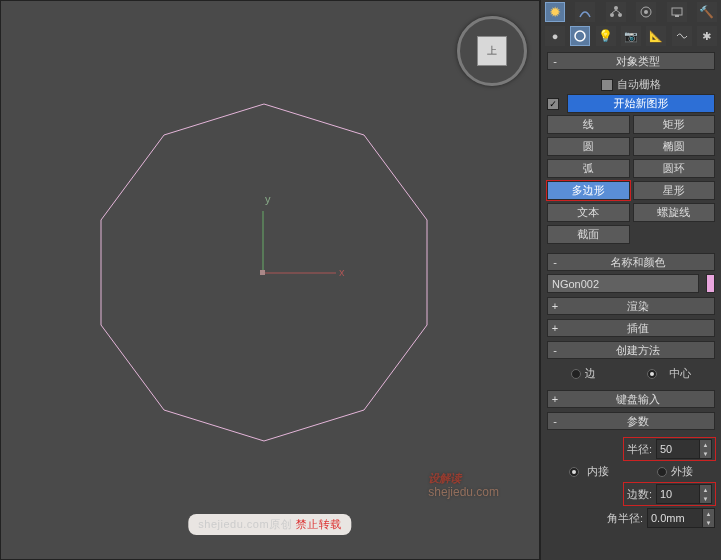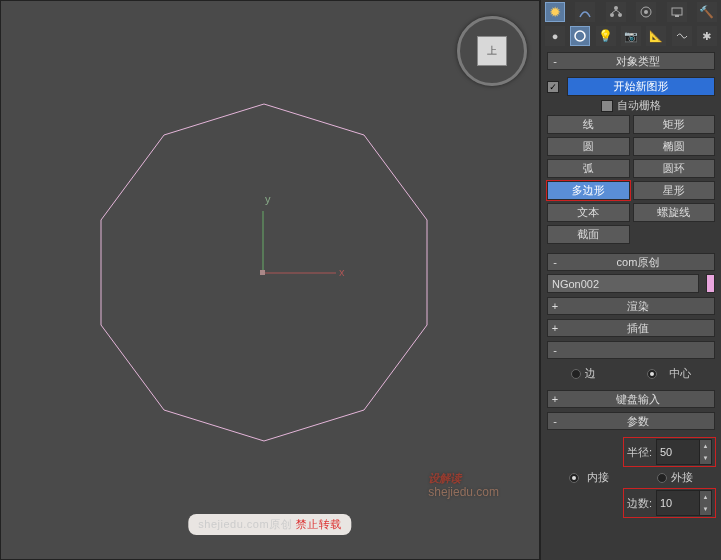--- a/index.html
+++ b/index.html
@@ -27,21 +27,21 @@
 .rollout-hd .title{flex:1;text-align:center;color:#ddd}
 .roll-body{margin:0 6px;padding:3px 0}
 .row{display:flex;align-items:center;gap:4px;margin:2px 0}
 .chk{width:12px;height:12px;background:#888;border:1px solid #222;display:inline-flex;align-items:center;justify-content:center;color:#000;font-size:9px}
 .chk.on::after{content:"✓"}
 .btn{height:19px;background:#5a5a5a;border:1px solid #2a2a2a;display:flex;align-items:center;justify-content:center;cursor:pointer;color:#ddd}
 .btn.sel{background:#5a8ed6;color:#fff}
 .btn.hl{background:#2d6fd6;color:#fff}
 .btn.redbox{outline:1px solid #c22;outline-offset:0}
 .twocol{display:grid;grid-template-columns:1fr 1fr;gap:3px;margin:2px 0}
-.spinner{display:flex;height:26px}
+.spinner{display:flex;height:20px}
 .spinner input{width:44px;background:#333;border:1px solid #222;color:#ddd;padding:0 3px;font-size:11px}
 .spinner .arrows{width:12px;display:flex;flex-direction:column;background:#555;border:1px solid #222;border-left:none}
 .spinner .arrows div{flex:1;display:flex;align-items:center;justify-content:center;font-size:6px;cursor:pointer;color:#ccc;line-height:1}
 .radio{width:10px;height:10px;border-radius:50%;background:#222;border:1px solid #666;display:inline-block;position:relative}
 .radio.on::after{content:"";position:absolute;left:2px;top:2px;width:4px;height:4px;background:#ddd;border-radius:50%}
 .name-row{display:flex;gap:7px;margin:3px 6px}
 .name-row input{flex:1;height:19px;background:#616161;border:1px solid #2a2a2a;color:#ddd;padding:0 4px}
 .swatch{width:18px;height:19px;background:#e9a6de;border:1px solid #2a2a2a;cursor:pointer}
 .param-row{display:flex;align-items:center;justify-content:flex-end;gap:4px;margin:3px 0}
 .param-row .lbl{color:#ccc}
@@ -139,64 +139,65 @@
       </div>
   </div>
 
 
   <div class="rollout-hd">
     <span class="sign">-</span>
     <span class="title">对象类型</span>
   </div>
   <div class="roll-body">
     <div class="row" style="justify-content:center">
+      <span class="chk"></span>
+      <span>自动栅格</span>
+    </div>
+    <div class="row" style="justify-content:center">
       <span class="chk on"></span>
       <span class="btn hl" style="flex:1;margin-left:4px">开始新图形</span>
-    </div>
-    <div class="row" style="justify-content:center">
-      <span class="chk"></span>
-      <span>自动栅格</span>
     </div>
     <div class="twocol">
       <div class="btn">线</div>
       <div class="btn">矩形</div>
       <div class="btn">圆</div>
       <div class="btn">椭圆</div>
       <div class="btn">弧</div>
       <div class="btn">圆环</div>
       <div class="btn sel redbox">多边形</div>
       <div class="btn">星形</div>
       <div class="btn">文本</div>
       <div class="btn">螺旋线</div>
       <div class="btn">截面</div>
       <div></div>
     </div>
   </div>
 
   <div class="rollout-hd">
     <span class="sign">-</span>
-    <span class="title">com原创</span>
+    <span class="title">名称和颜色</span>
   </div>
   <div class="name-row">
     <input value="NGon002" style="">
     <div class="swatch"></div>
   </div>
 
   <div class="rollout-hd">
     <span class="sign">+</span>
     <span class="title">渲染</span>
   </div>
 
   <div class="rollout-hd">
     <span class="sign">+</span>
     <span class="title">插值</span>
   </div>
 
   <div class="rollout-hd">
     <span class="sign">-</span>
+    <span class="title">创建方法</span>
   </div>
   <div class="roll-body">
     <div class="row" style="justify-content:space-around">
       <span style="display:flex;align-items:center;gap:4px">
           <span class="radio"></span>
           <span>边</span>
         </span>
       <span style="display:flex;align-items:center;gap:12px">
           <span class="radio on"></span>
           <span>中心</span>
@@ -241,15 +242,25 @@
         <span class="lbl">边数:</span>
         <span class="spinner">
           <input value="10" style="">
           <span class="arrows">
               <div>▲</div>
               <div>▼</div>
             </span>
         </span>
       </span>
     </div>
+    <div class="param-row">
+      <span class="lbl">角半径:</span>
+      <span class="spinner wide">
+        <input value="0.0mm" style="">
+        <span class="arrows">
+            <div>▲</div>
+            <div>▼</div>
+          </span>
+      </span>
+    </div>
   </div>
 
 </div>
 
 </body></html>

